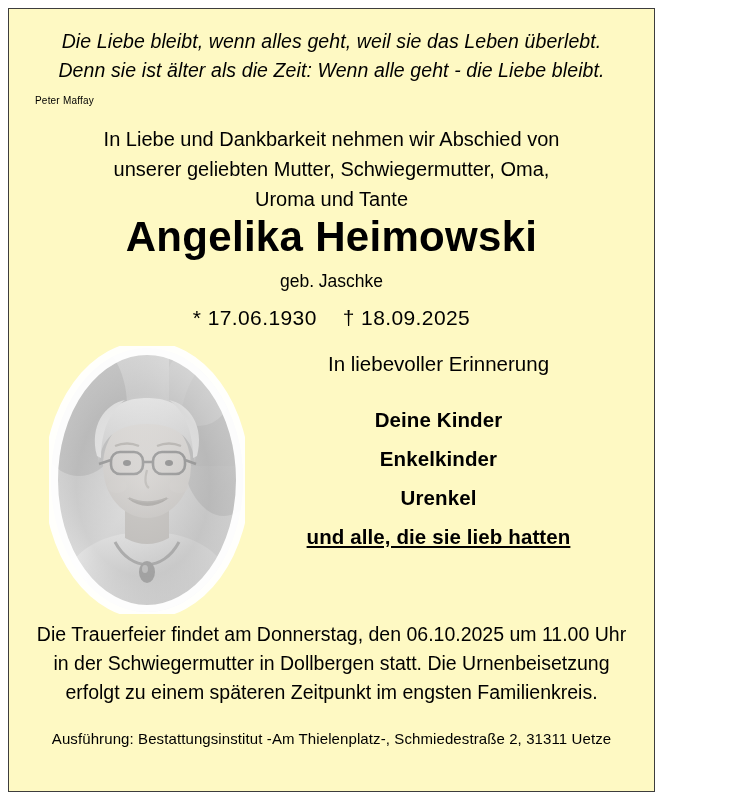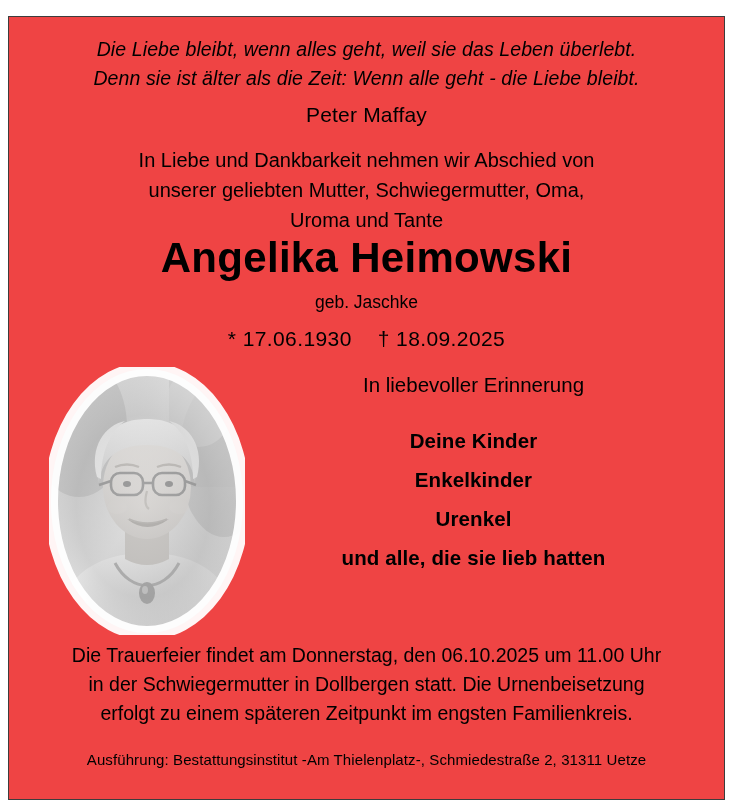--- a/index.html
+++ b/index.html
@@ -15,26 +15,26 @@
     position: relative;
     width: 737px;
     height: 800px;
     background: #ffffff;
     overflow: hidden;
     box-sizing: border-box;
   }
   .frame {
     position: absolute;
     left: 8px;
-    top: 16px;
-    width: 717px;
+    top: 8px;
+    width: 647px;
     height: 784px;
     border: 1px solid #3d3d3d;
     box-sizing: border-box;
-    background: #ef4444;
+    background: #fef9c3;
   }
   .inner {
     position: absolute;
     left: 0;
     top: 0;
     width: 100%;
     height: 100%;
     box-sizing: border-box;
     padding: 18px 26px 10px 26px;
   }
@@ -42,22 +42,21 @@
   
   .quote {
     text-align: center;
     font-style: italic;
     font-size: 19.5px;
     line-height: 1.5;
     letter-spacing: 0.1px;
   }
   .quote-line { display: block; }
   .quote-author {
-    text-align: center;
-    font-size: 21px;
+    font-size: 10px;
     margin-top: 9px;
     letter-spacing: 0.2px;
   }
 
   
   .intro {
     text-align: center;
     font-size: 20px;
     line-height: 1.52;
     margin-top: 18px;
@@ -109,21 +108,21 @@
   .mourn-head {
     font-size: 20.5px;
     margin-bottom: 32px;
   }
   .mourn-item {
     font-size: 20.5px;
     font-weight: bold;
     margin-bottom: 15px;
     letter-spacing: 0.1px;
   }
-  .mourn-item.last { margin-bottom: 0; }
+  .mourn-item.last { margin-bottom: 0; text-decoration: underline; }
 
   
   .ceremony {
     text-align: center;
     font-size: 19.5px;
     line-height: 1.5;
     margin-top: 18px;
   }
   .ceremony-line { display: block; }
 

